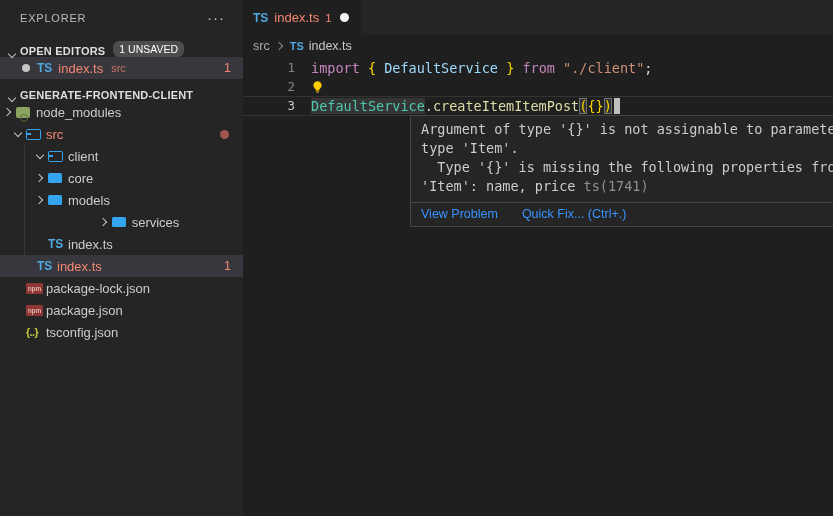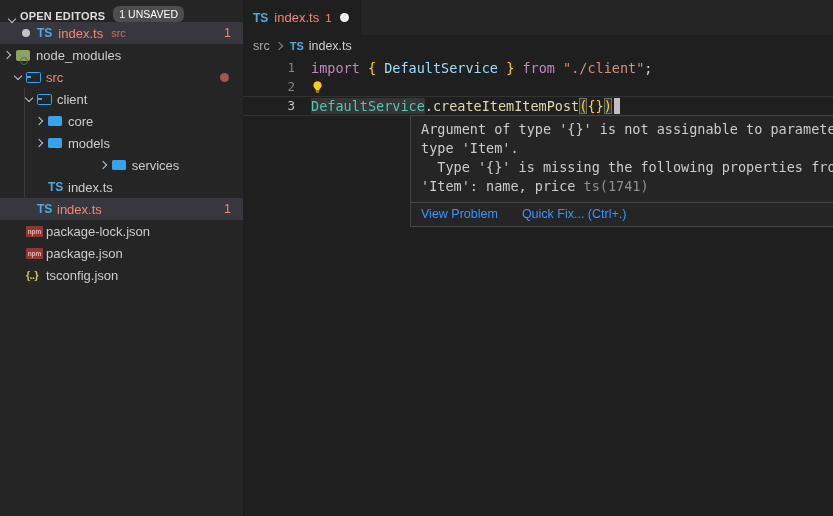--- a/index.html
+++ b/index.html
@@ -95,50 +95,58 @@
   .tt-actions { border-top:1px solid #454545; padding:4px 10px 5px; display:flex; gap:24px;
                 font-family:"Liberation Sans",sans-serif; font-size:12.5px; }
   .tt-actions a { color:#3794FF; cursor:pointer; text-decoration:none; }
 </style>
 </head>
 <body>
 
 <div class="app">
 
   <aside class="sidebar">
+    <div class="sb-header">
+      <span class="sb-title">EXPLORER</span>
+      <span class="more">···</span>
+    </div>
 
     <div class="pane-header">
       <span class="chevron down"></span>
       <span class="pane-title">OPEN EDITORS</span>
       <span class="badge-pill">1 UNSAVED</span>
     </div>
 
     <div class="row selected oe-item">
       <span class="mod-dot"></span>
       <span class="ts-icon">TS</span>
       <span class="err-label">index.ts</span>
       <span class="desc">src</span>
       <span class="err-count">1</span>
     </div>
 
+    <div class="pane-header">
+      <span class="chevron down"></span>
+      <span class="pane-title">GENERATE-FRONTEND-CLIENT</span>
+    </div>
 
     <div id="tree" style="position:relative;">
       <span class="guide" style="left:24px; top:44px; height:132px;"></span>
     <div class="trow" style="padding-left: 0;">
           <span class="chevron right"></span>
           <span class="ficon node-folder"></span>
           <span class="tlabel">node_modules</span>
         </div>
         <div class="trow" style="padding-left: 10px;">
           <span class="chevron down"></span>
           <span class="ficon folder-open"></span>
           <span class="tlabel err-label">src</span>
           <span class="dot-badge"></span>
         </div>
-        <div class="trow" style="padding-left: 21px;">
+        <div class="trow" style="padding-left: 32px;">
           <span class="chevron down"></span>
           <span class="ficon folder-open"></span>
           <span class="tlabel">client</span>
         </div>
         <div class="trow" style="padding-left: 32px;">
           <span class="chevron right"></span>
           <span class="ficon folder"></span>
           <span class="tlabel">core</span>
         </div>
         <div class="trow" style="padding-left: 32px;">

